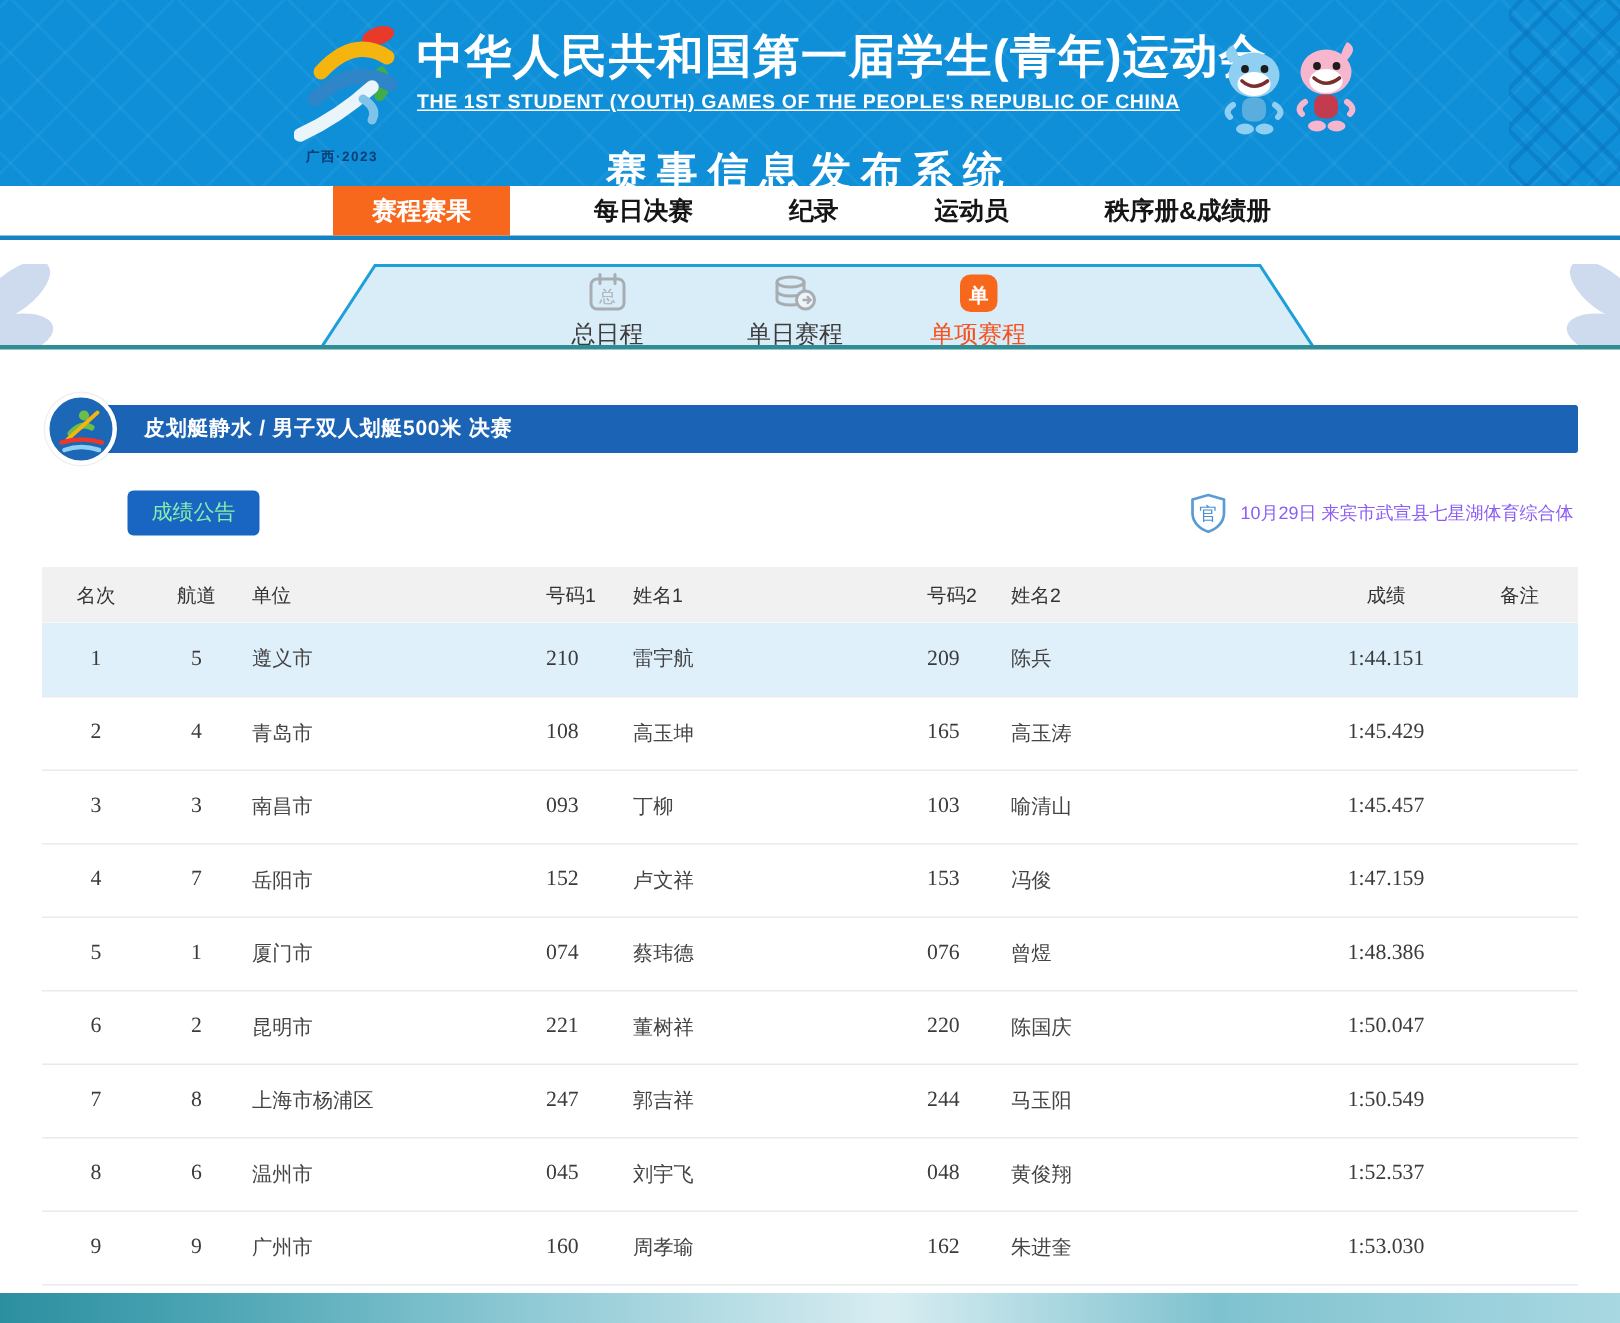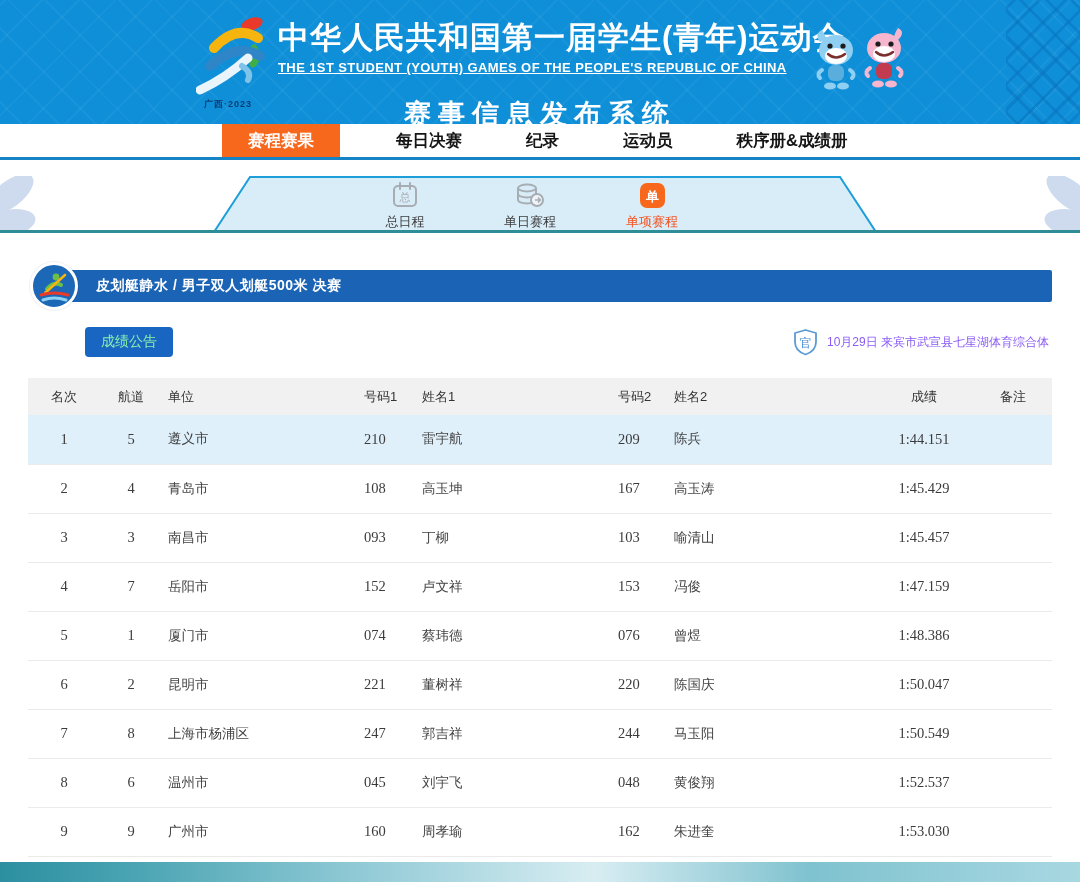--- a/index.html
+++ b/index.html
@@ -30,21 +30,21 @@
   .navbar { position:absolute; left:0; top:124px; width:1080px; height:36px; background:#fff; border-bottom:3px solid #1583c4; }
   .nav-items { position:absolute; left:222px; top:0; height:33px; display:flex; align-items:stretch; gap:48px; }
   .nav-item { display:flex; align-items:center; padding:0 8px; font-size:16.5px; font-weight:bold; color:#151515; cursor:pointer; white-space:nowrap; }
   .nav-item.active { background:#f7681c; color:#fff; padding:0 26px; }
 
   
   .subnav { position:absolute; left:0; top:176px; width:1080px; height:57px; background:#fff; border-bottom:3px solid #2f8d96; overflow:hidden; }
   .trapezoid-svg { position:absolute; left:208px; top:0; }
   .subnav-item { position:absolute; top:5px; width:96px; text-align:center; cursor:pointer; }
   .subnav-item .ic { height:28px; display:flex; align-items:center; justify-content:center; }
-  .subnav-label { font-size:13px; color:#3c3c3c; margin-top:4px; }
+  .subnav-label { font-size:16px; color:#3c3c3c; margin-top:4px; }
   .subnav-item.active .subnav-label { color:#f4511e; }
   .splash { position:absolute; top:-20px; opacity:.95; }
   .splash.left { left:-8px; }
   .splash.right { right:-8px; transform:scaleX(-1); }
 
   
   .content { position:absolute; left:0; top:236px; width:1079px; height:626px; background:#fff; }
   .event-bar { position:absolute; left:44px; top:34px; width:1008px; height:32px; background:#1a63b5; border-radius:2px; }
   .event-title { position:absolute; left:52px; top:7px; color:#fff; font-size:14px; font-weight:bold; letter-spacing:.5px; }
   .event-icon { position:absolute; left:30px; top:26px; width:48px; height:48px; border-radius:50%; background:#1c67b6; border:3px solid #fff; box-shadow:0 0 0 1px rgba(0,0,0,.06); }
@@ -270,21 +270,21 @@
               <td>陈兵</td>
               <td class="c-result num">1:44.151</td>
               <td class="c-note"></td>
             </tr>
             <tr>
               <td class="c-rank num">2</td>
               <td class="c-lane num">4</td>
               <td>青岛市</td>
               <td class="num">108</td>
               <td>高玉坤</td>
-              <td class="num">167</td>
+              <td class="num">165</td>
               <td>高玉涛</td>
               <td class="c-result num">1:45.429</td>
               <td class="c-note"></td>
             </tr>
             <tr>
               <td class="c-rank num">3</td>
               <td class="c-lane num">3</td>
               <td>南昌市</td>
               <td class="num">093</td>
               <td>丁柳</td>

